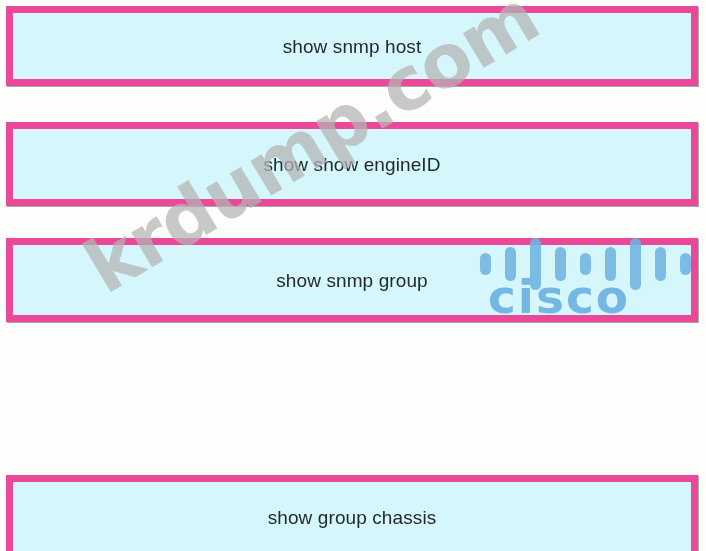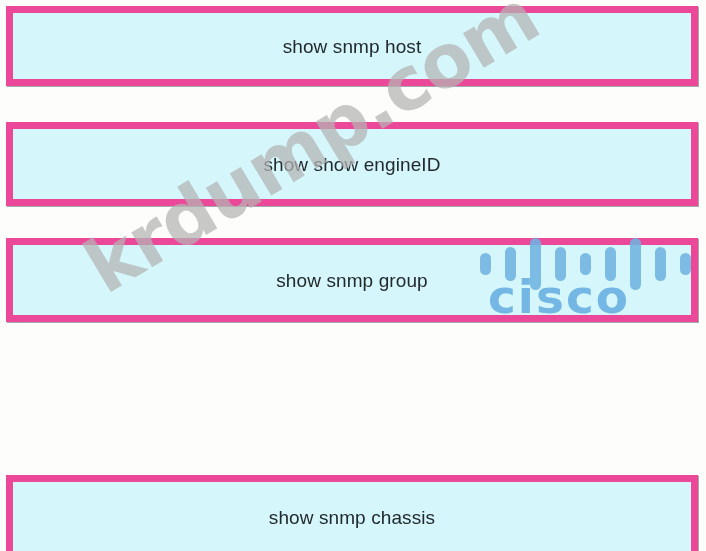--- a/index.html
+++ b/index.html
@@ -120,21 +120,21 @@
   <div class="opt-box box-1">
     <span class="opt-label">show show engineID</span>
   </div>
 
   <div class="opt-box box-2">
     <span class="opt-label">show snmp group</span>
   </div>
 
 
   <div class="opt-box box-4">
-    <span class="opt-label">show snmp chassis</span>
+    <span class="opt-label">show group chassis</span>
   </div>
 
   <div id="watermark">krdump.com</div>
 
   <div id="cisco-logo">
     <div id="cisco-bridge">
         <div class="bar" style="left: 2px; height: 22px; top: 35px;"></div>
         <div class="bar" style="left: 27px; height: 34px; top: 29px;"></div>
         <div class="bar" style="left: 52px; height: 52px; top: 20px;"></div>
         <div class="bar" style="left: 77px; height: 34px; top: 29px;"></div>

